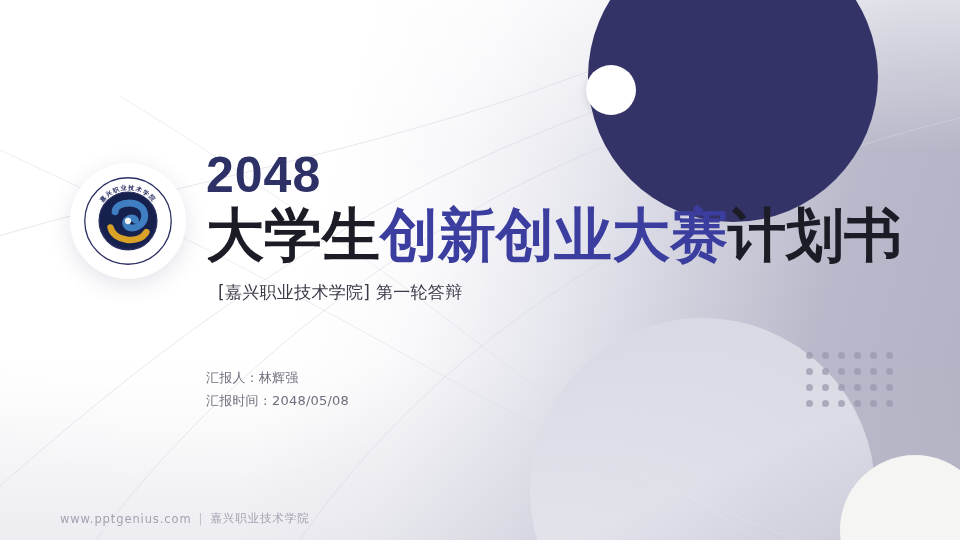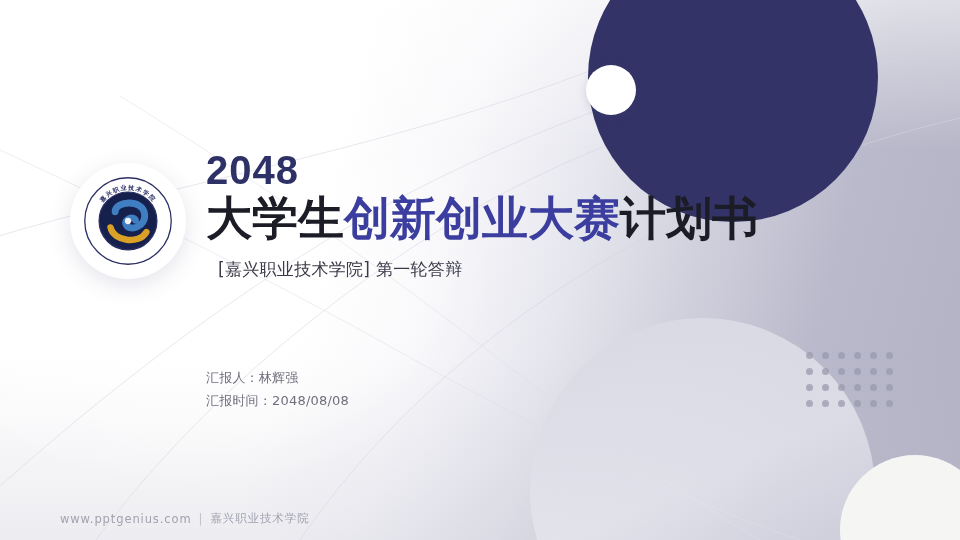--- a/index.html
+++ b/index.html
@@ -123,30 +123,30 @@
   }
 
   
   .title-block {
     position: absolute;
     left: 206px; top: 150px;
     width: 640px;
   }
   .year {
     font-family: "Liberation Sans", "DejaVu Sans", sans-serif;
-    font-size: 40px;
+    font-size: 50px;
     font-weight: 700;
     letter-spacing: 1px;
     line-height: 1;
     color: #2e3166;
     margin: 0 0 4px 0;
   }
   .headline {
     font-family: "DejaVu Sans", "Liberation Sans", sans-serif;
-    font-size: 46px;
+    font-size: 58px;
     font-weight: 700;
     line-height: 1.08;
     margin: 0;
     color: #1c1c26;
     letter-spacing: 0px;
     white-space: nowrap;
   }
   .headline .accent { color: #3b3e9e; }
   .subtitle {
     font-family: "DejaVu Sans", "Liberation Sans", sans-serif;
@@ -263,21 +263,21 @@
   <div class="title-block">
     <div class="year">2048</div>
     <h1 class="headline">
       <span>大学生</span><span class="accent">创新创业大赛</span><span>计划书</span>
     </h1>
     <div class="subtitle">[嘉兴职业技术学院] 第一轮答辩</div>
   </div>
 
   <div class="meta-block">
     <div class="meta-line">汇报人：林辉强</div>
-    <div class="meta-line">汇报时间：2048/08/08</div>
+    <div class="meta-line">汇报时间：2048/05/08</div>
   </div>
 
   <div class="footer">
     <span>www.pptgenius.com</span>
     <span class="sep">|</span>
     <span>嘉兴职业技术学院</span>
   </div>
 
 </div>
 

